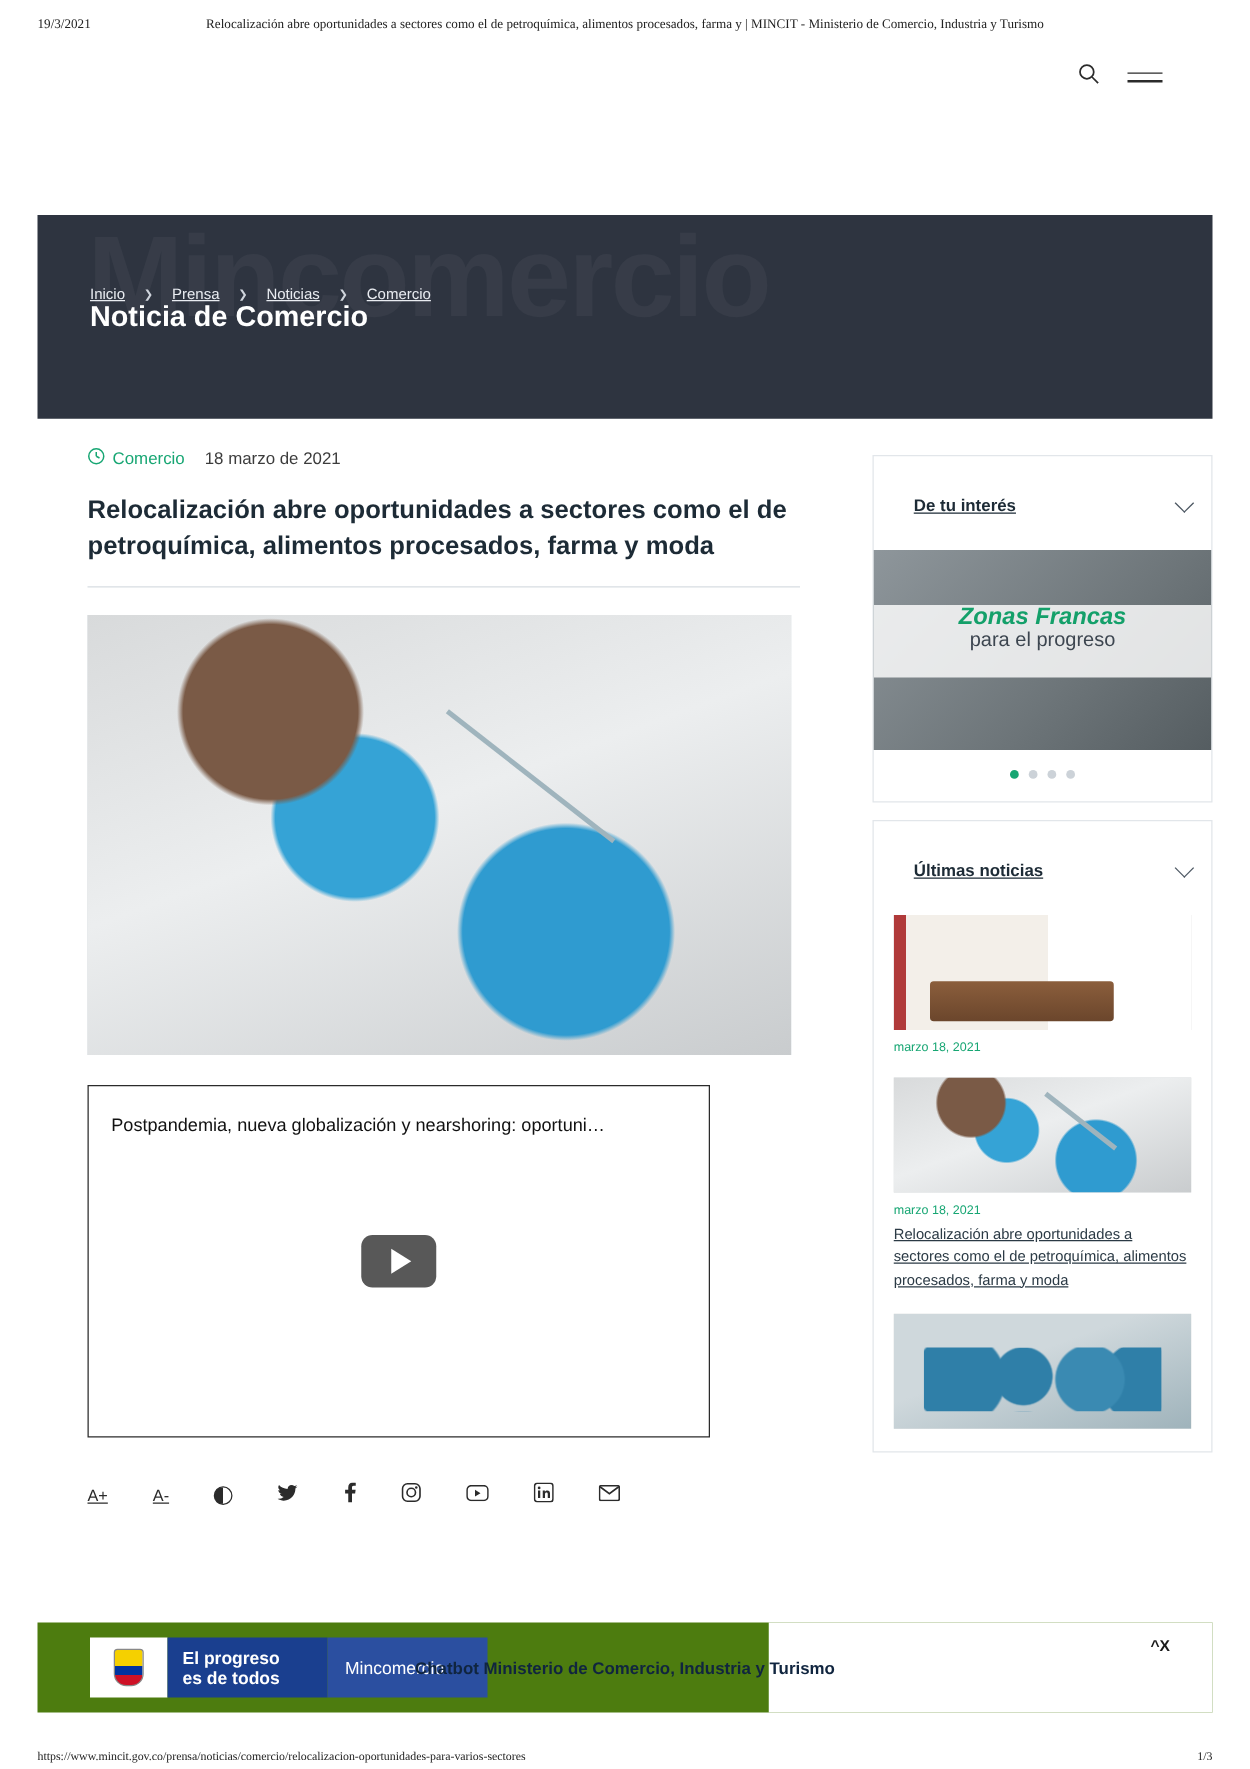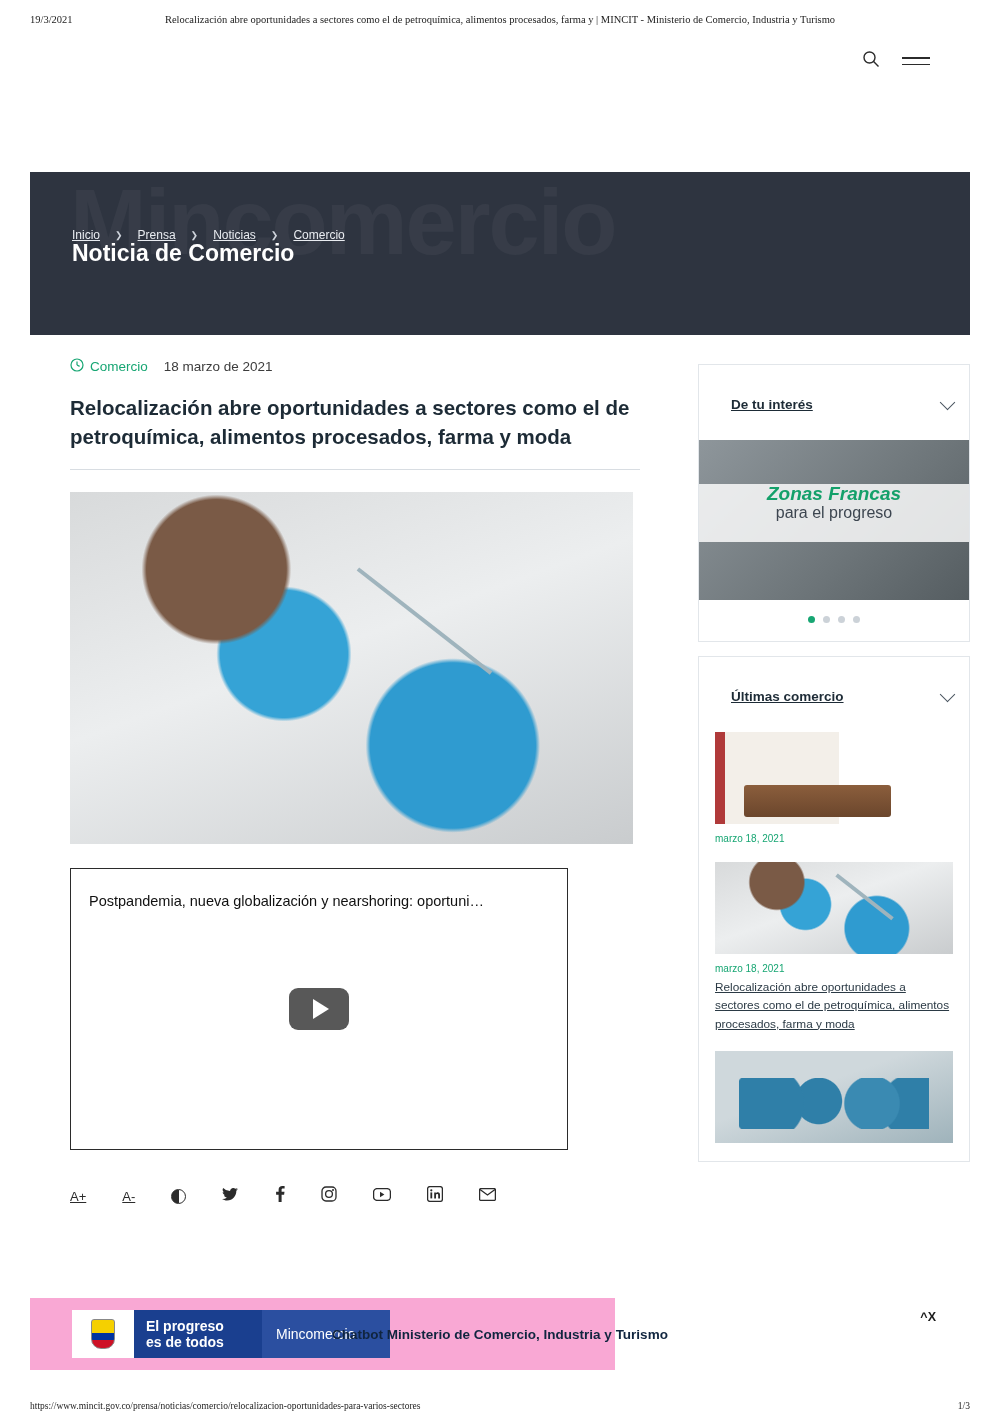--- a/index.html
+++ b/index.html
@@ -295,21 +295,21 @@
     text-decoration: underline;
     display: block;
   }
 
   
   .chatbar {
     position: absolute;
     left: 30px; bottom: 45px;
     width: 940px;
     height: 72px;
-    background: #f9a8d4;
+    background: #4d7c0f;
     display: flex;
     align-items: center;
   }
   .chat-logo {
     margin-left: 42px;
     display: flex;
     align-items: center;
     height: 48px;
   }
   .flag-box {
@@ -558,21 +558,21 @@
         <div class="dots">
           <span class="dot active"></span>
           <span class="dot"></span>
           <span class="dot"></span>
           <span class="dot"></span>
         </div>
       </div>
 
       <div class="card">
         <div class="card-head">
-          <h3>Últimas comercio</h3>
+          <h3>Últimas noticias</h3>
           <span class="chev"></span>
         </div>
 
         <div class="news-item">
           <div class="news-thumb">
             <div class="photo-kitchen"></div>
           </div>
           <div class="news-date">marzo 18, 2021</div>
         </div>
 

